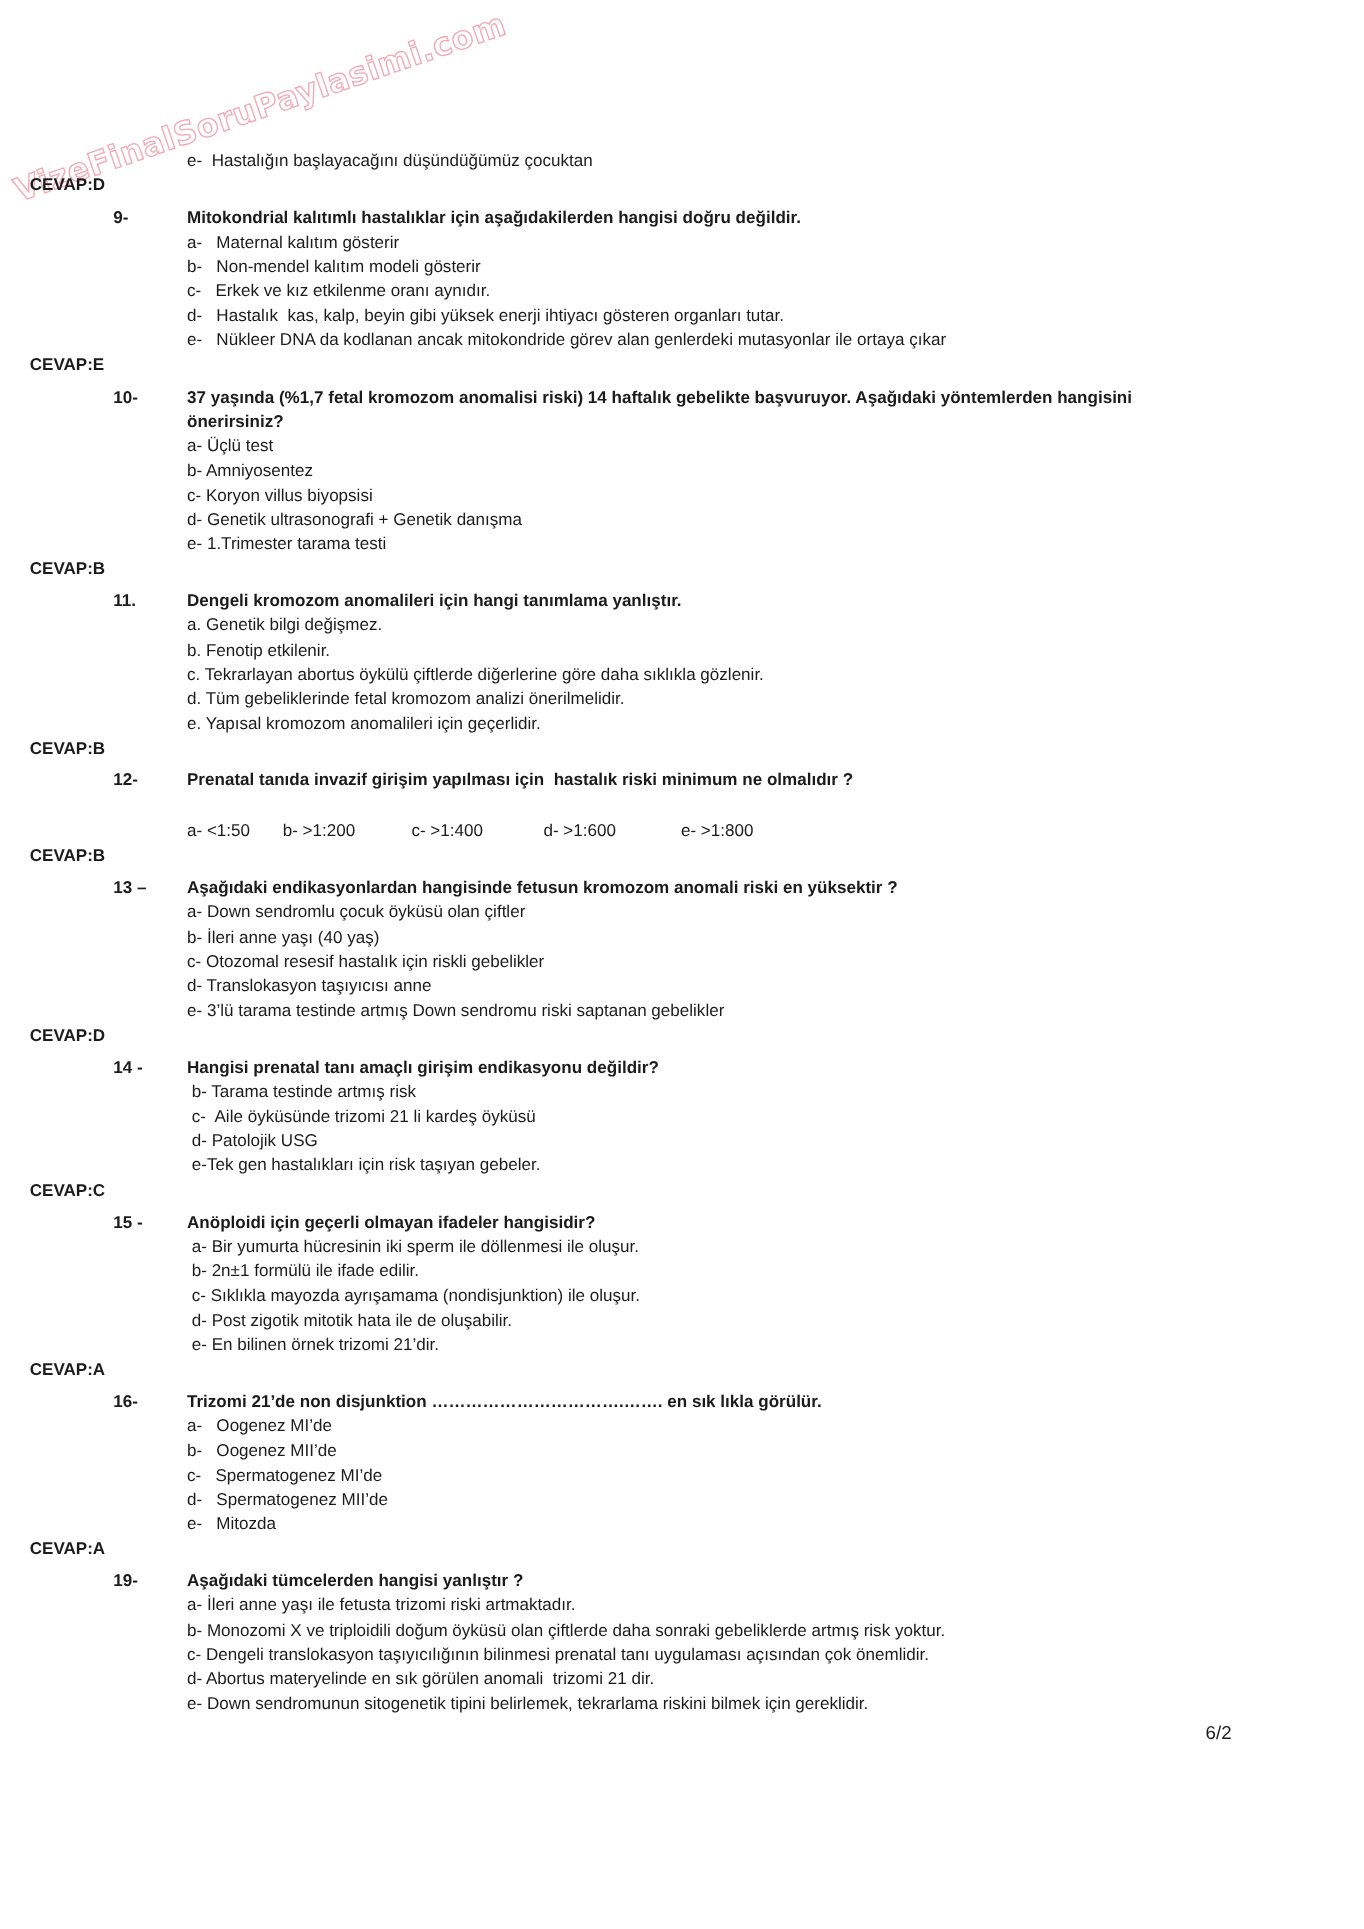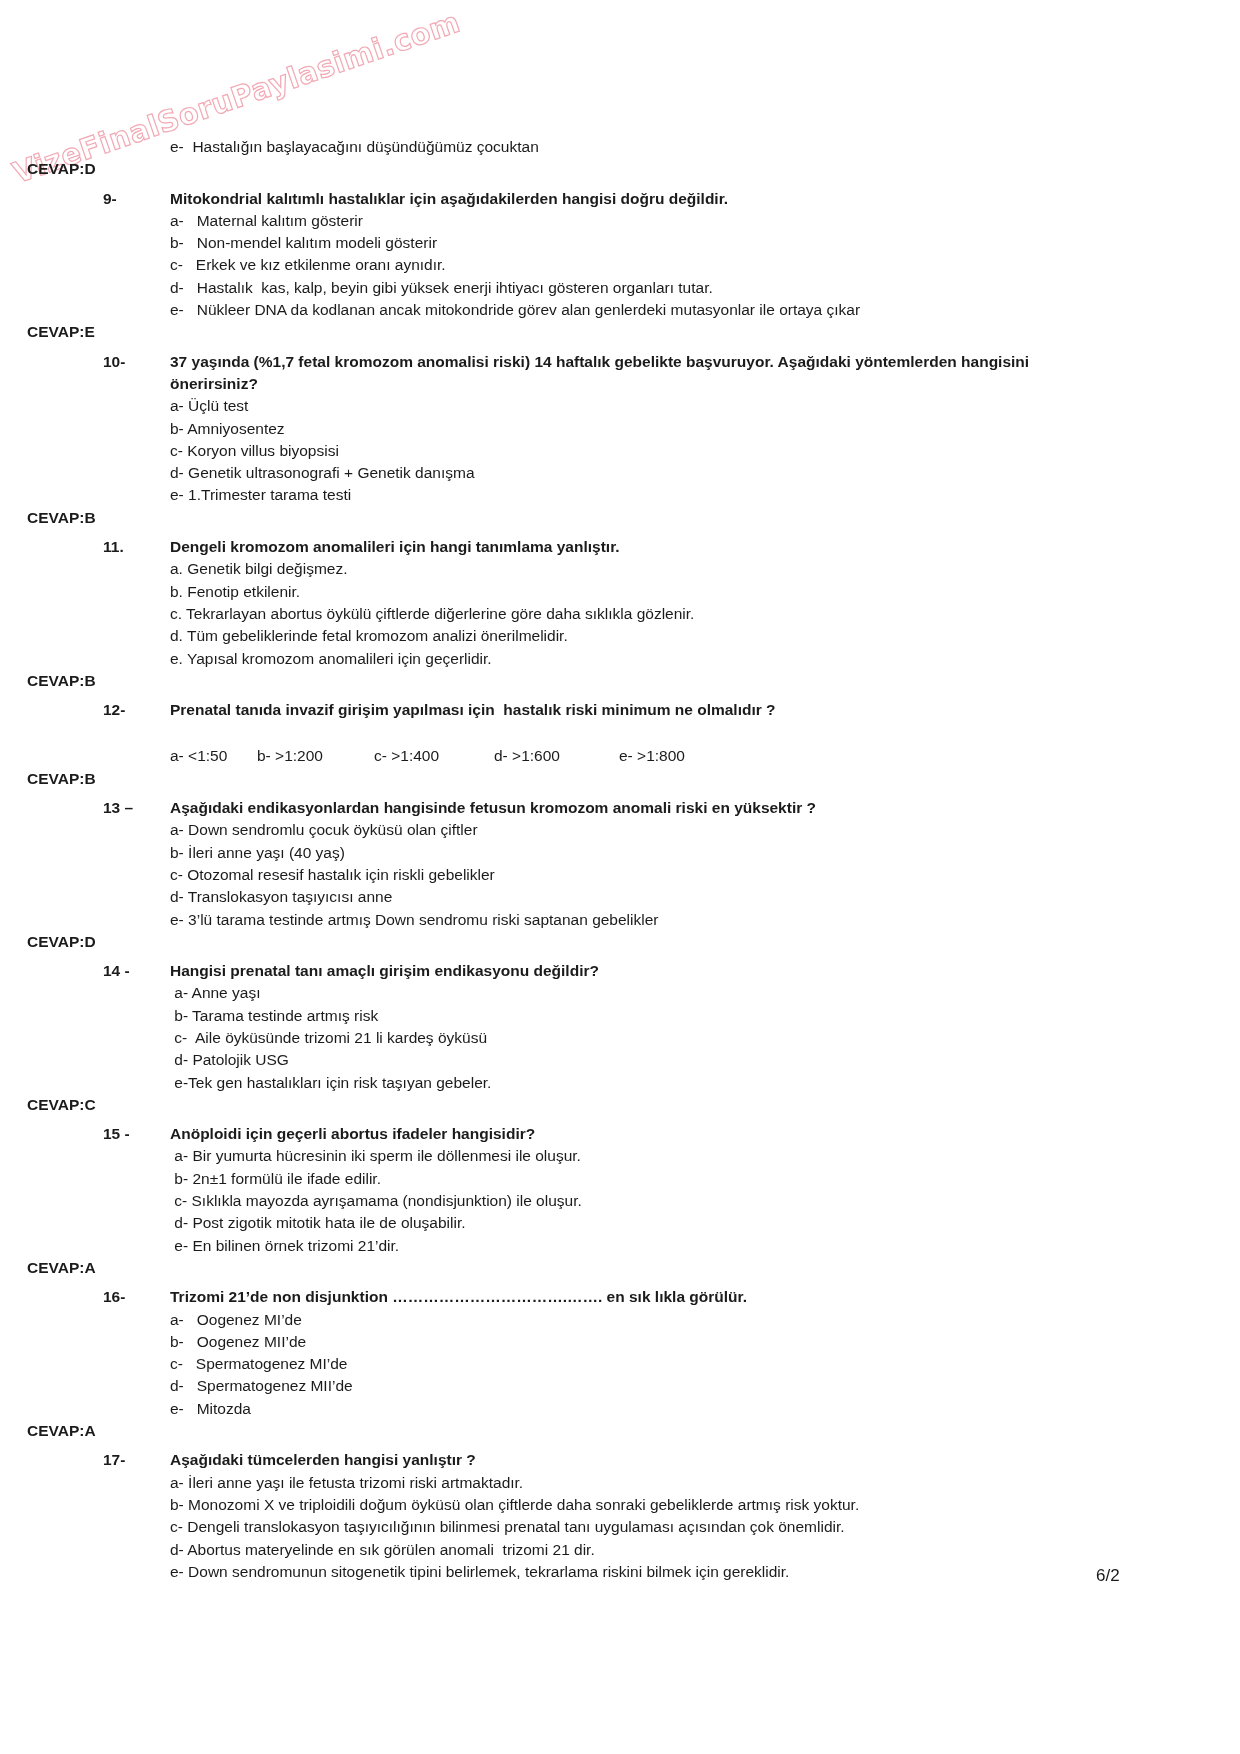--- a/index.html
+++ b/index.html
@@ -119,49 +119,48 @@
         <div class="row q-option">a- Down sendromlu çocuk öyküsü olan çiftler</div>
         <div class="row q-option">b- İleri anne yaşı (40 yaş)</div>
         <div class="row q-option">c- Otozomal resesif hastalık için riskli gebelikler</div>
         <div class="row q-option">d- Translokasyon taşıyıcısı anne</div>
         <div class="row q-option">e- 3’lü tarama testinde artmış Down sendromu riski saptanan gebelikler</div>
         <div class="row q-answer">CEVAP:D</div>
       </div>
       <div class="question">
         <span class="q-num">14 -</span>
         <div class="row q-title-line"><span>Hangisi prenatal tanı amaçlı girişim endikasyonu değildir?</span></div>
-        <div class="row q-option"> a- Anne yaşı</div>
         <div class="row q-option"> b- Tarama testinde artmış risk</div>
         <div class="row q-option"> c-  Aile öyküsünde trizomi 21 li kardeş öyküsü</div>
         <div class="row q-option"> d- Patolojik USG</div>
         <div class="row q-option"> e-Tek gen hastalıkları için risk taşıyan gebeler.</div>
         <div class="row q-answer">CEVAP:C</div>
       </div>
       <div class="question">
         <span class="q-num">15 -</span>
-        <div class="row q-title-line"><span>Anöploidi için geçerli </span><span class="u">abortus</span><span> ifadeler hangisidir?</span></div>
+        <div class="row q-title-line"><span>Anöploidi için geçerli </span><span class="u">olmayan</span><span> ifadeler hangisidir?</span></div>
         <div class="row q-option"> a- Bir yumurta hücresinin iki sperm ile döllenmesi ile oluşur.</div>
         <div class="row q-option"> b- 2n±1 formülü ile ifade edilir.</div>
         <div class="row q-option"> c- Sıklıkla mayozda ayrışamama (nondisjunktion) ile oluşur.</div>
         <div class="row q-option"> d- Post zigotik mitotik hata ile de oluşabilir.</div>
         <div class="row q-option"> e- En bilinen örnek trizomi 21’dir.</div>
         <div class="row q-answer">CEVAP:A</div>
       </div>
       <div class="question">
         <span class="q-num">16-</span>
         <div class="row q-title-line"><span>Trizomi 21’de non disjunktion …………………………….……. en sık lıkla görülür.</span></div>
         <div class="row q-option">a-   Oogenez MI’de</div>
         <div class="row q-option">b-   Oogenez MII’de</div>
         <div class="row q-option">c-   Spermatogenez MI’de</div>
         <div class="row q-option">d-   Spermatogenez MII’de</div>
         <div class="row q-option">e-   Mitozda</div>
         <div class="row q-answer">CEVAP:A</div>
       </div>
       <div class="question">
-        <span class="q-num">17-</span>
+        <span class="q-num">19-</span>
         <div class="row q-title-line"><span>Aşağıdaki tümcelerden hangisi </span><span class="u">yanlıştır</span><span> ?</span></div>
         <div class="row q-option">a- İleri anne yaşı ile fetusta trizomi riski artmaktadır.</div>
         <div class="row q-option">b- Monozomi X ve triploidili doğum öyküsü olan çiftlerde daha sonraki gebeliklerde artmış risk yoktur.</div>
         <div class="row q-option">c- Dengeli translokasyon taşıyıcılığının bilinmesi prenatal tanı uygulaması açısından çok önemlidir.</div>
         <div class="row q-option">d- Abortus materyelinde en sık görülen anomali  trizomi 21 dir.</div>
         <div class="row q-option">e- Down sendromunun sitogenetik tipini belirlemek, tekrarlama riskini bilmek için gereklidir.</div>
       </div>
     </div>
 </div>
 

